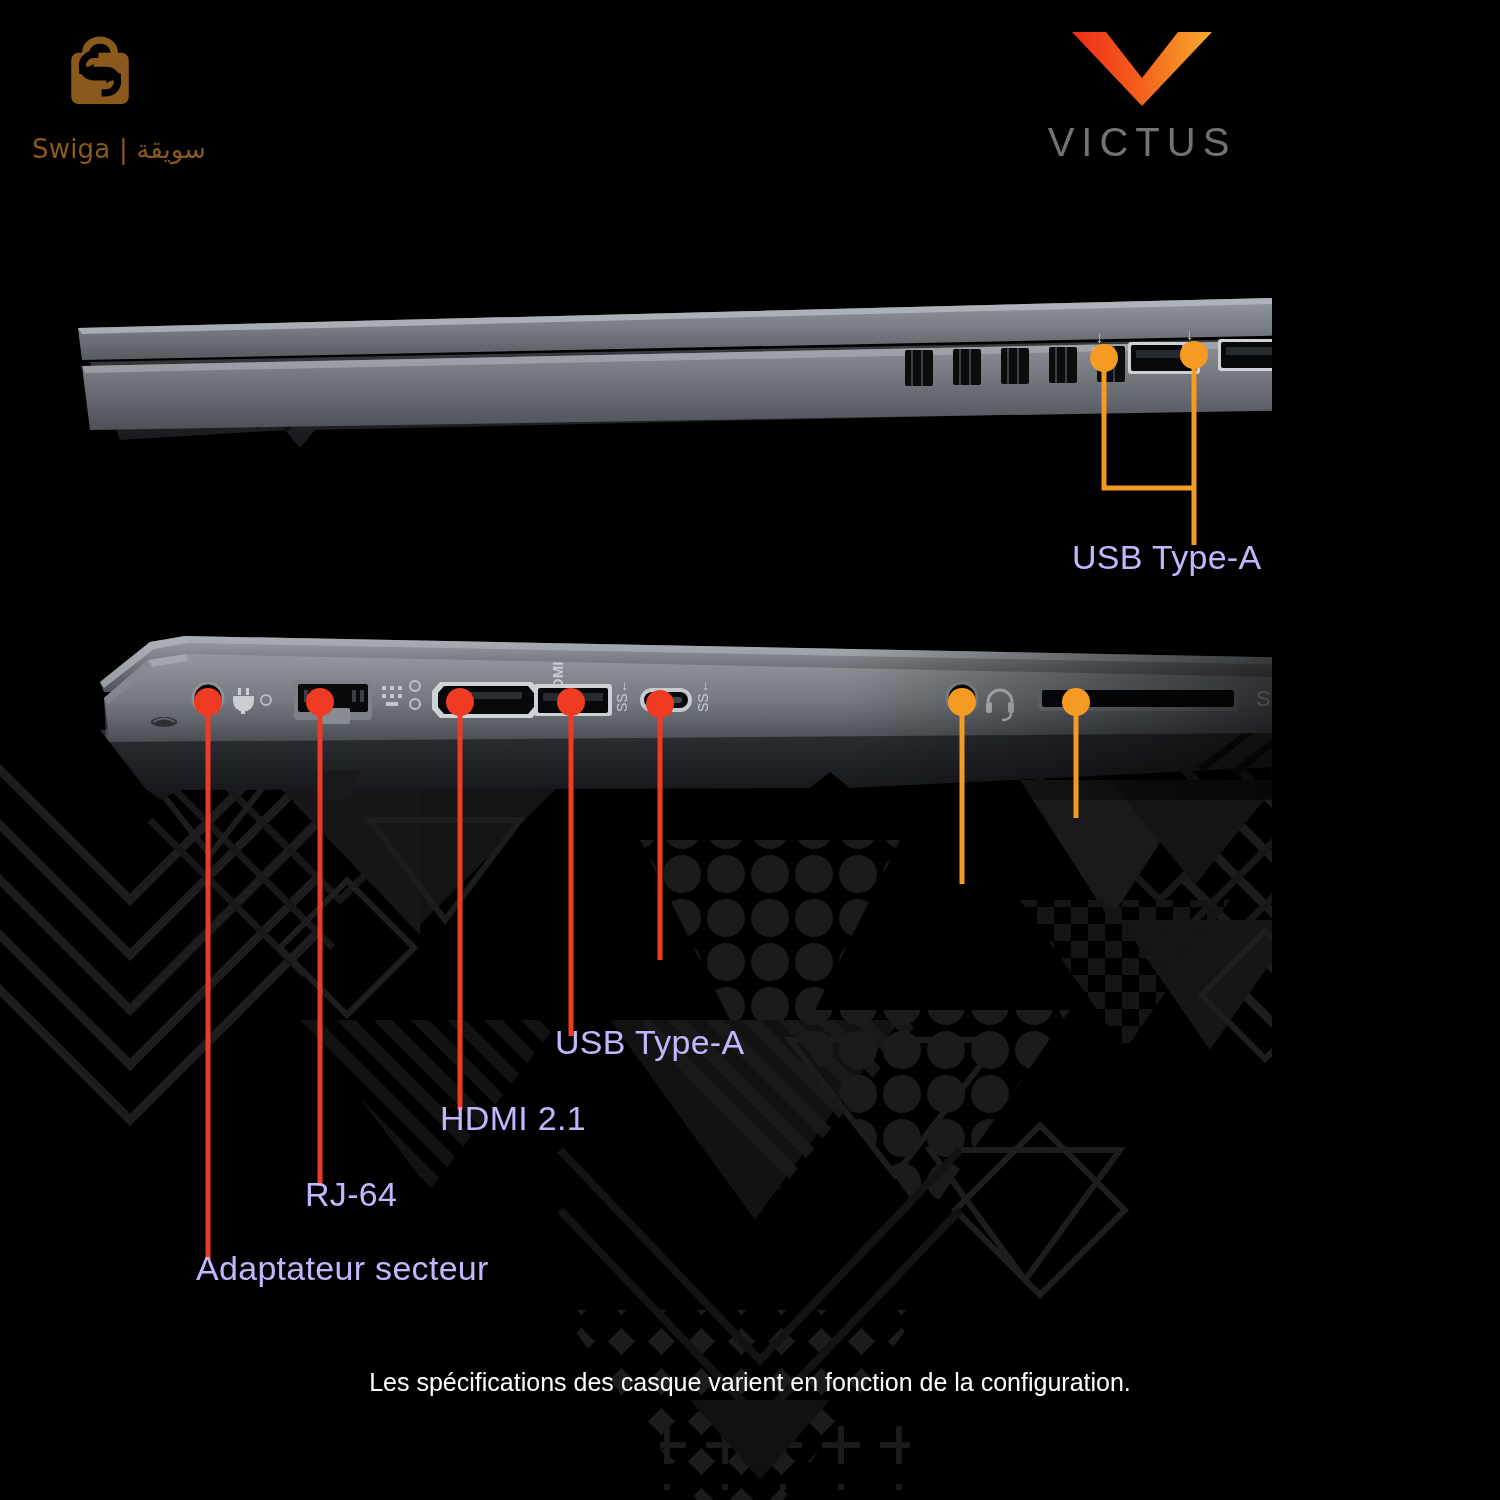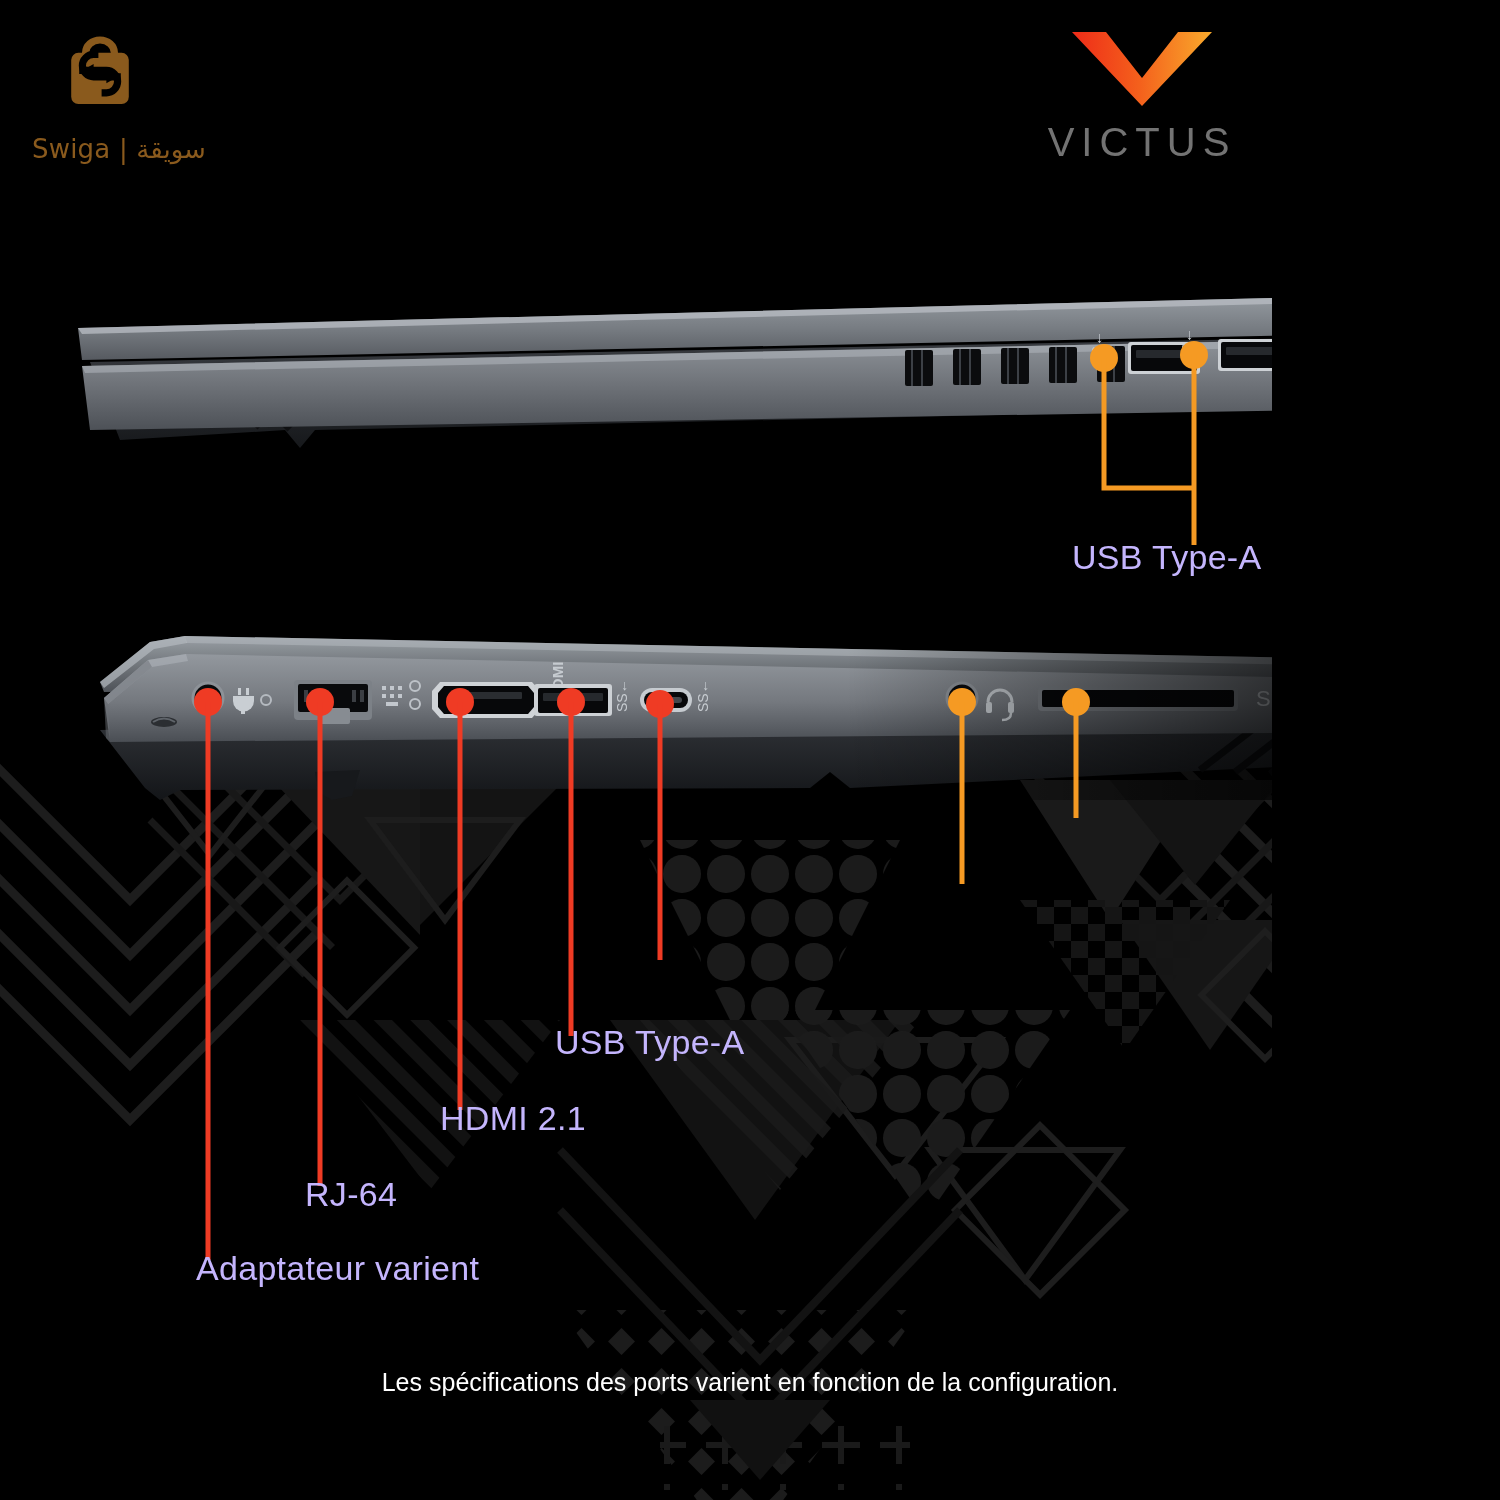--- a/index.html
+++ b/index.html
@@ -410,17 +410,17 @@
     <circle cx="320" cy="14" r="14" fill="#ef3b24"></circle>
     <line x1="320" y1="14" x2="320" y2="498" stroke="#ef3b24" stroke-width="5"></line>
 
     <circle cx="208" cy="14" r="14" fill="#ef3b24"></circle>
     <line x1="208" y1="14" x2="208" y2="572" stroke="#ef3b24" stroke-width="5"></line>
   </svg>
 
   <div class="callout-label lbl-usba-bot">USB Type-A</div>
   <div class="callout-label lbl-hdmi">HDMI 2.1</div>
   <div class="callout-label lbl-rj45">RJ-64</div>
-  <div class="callout-label lbl-adapter">Adaptateur varient</div>
-
-  <div id="footnote">Les spécifications des ports varient en fonction de la configuration.</div>
+  <div class="callout-label lbl-adapter">Adaptateur secteur</div>
+
+  <div id="footnote">Les spécifications des casque varient en fonction de la configuration.</div>
 
 </div>
 
 </body></html>

